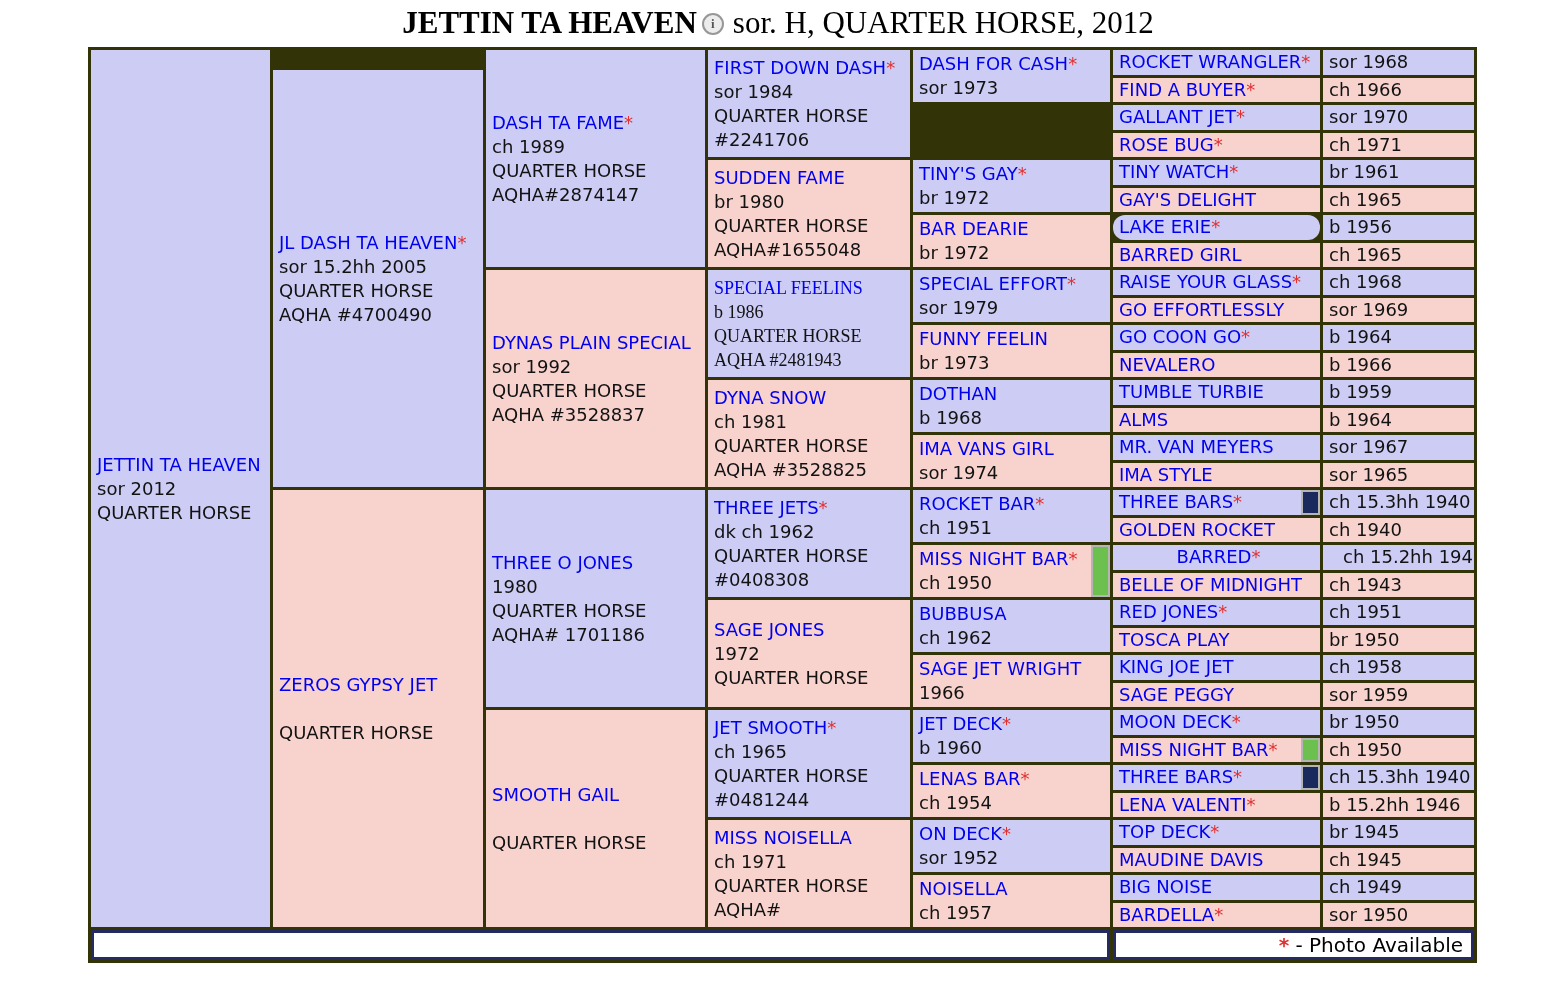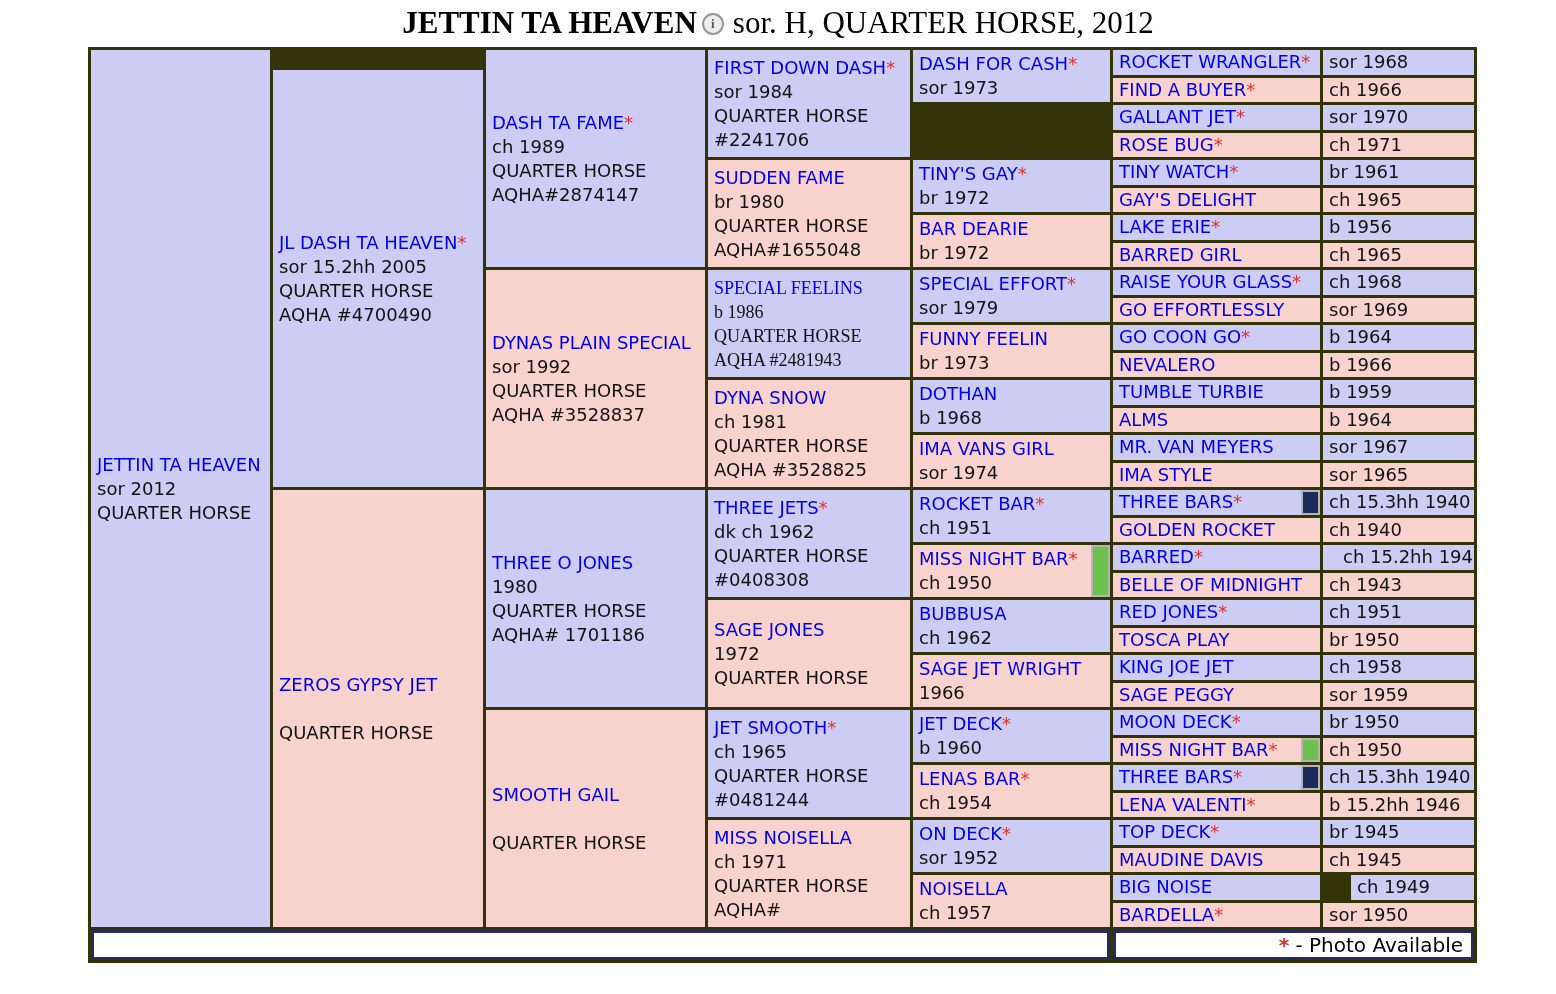--- a/index.html
+++ b/index.html
@@ -232,21 +232,21 @@
     </div>
     <div class="cell blue" style="grid-area: 5 / 7;">
       <div class="detail">br 1961</div>
     </div>
     <div class="cell pink" style="grid-area: 6 / 6 / span 1;">
       <div class="name-line"><span class="horse-link">GAY'S DELIGHT</span></div>
     </div>
     <div class="cell pink" style="grid-area: 6 / 7;">
       <div class="detail">ch 1965</div>
     </div>
-    <div class="cell blue" style="grid-area: 7 / 6 / span 1;">
+    <div class="cell blue" style="grid-area: 7 / 6 / span 1; border-radius: 12px;">
       <div class="name-line"><span class="horse-link">LAKE ERIE</span><span class="ast">*</span></div>
     </div>
     <div class="cell blue" style="grid-area: 7 / 7;">
       <div class="detail">b 1956</div>
     </div>
     <div class="cell pink" style="grid-area: 8 / 6 / span 1;">
       <div class="name-line"><span class="horse-link">BARRED GIRL</span></div>
     </div>
     <div class="cell pink" style="grid-area: 8 / 7;">
       <div class="detail">ch 1965</div>
@@ -305,21 +305,21 @@
     </div>
     <div class="cell blue" style="grid-area: 17 / 7;">
       <div class="detail">ch 15.3hh 1940</div>
     </div>
     <div class="cell pink" style="grid-area: 18 / 6 / span 1;">
       <div class="name-line"><span class="horse-link">GOLDEN ROCKET</span></div>
     </div>
     <div class="cell pink" style="grid-area: 18 / 7;">
       <div class="detail">ch 1940</div>
     </div>
-    <div class="cell blue" style="grid-area: 19 / 6 / span 1;">
+    <div class="cell blue" style="grid-area: 19 / 6 / span 1; align-items: center;">
       <div class="name-line"><span class="horse-link">BARRED</span><span class="ast">*</span></div>
     </div>
     <div class="cell blue" style="grid-area: 19 / 7; padding-left: 20px;">
       <div class="detail">ch 15.2hh 1946</div>
     </div>
     <div class="cell pink" style="grid-area: 20 / 6 / span 1;">
       <div class="name-line"><span class="horse-link">BELLE OF MIDNIGHT</span></div>
     </div>
     <div class="cell pink" style="grid-area: 20 / 7;">
       <div class="detail">ch 1943</div>
@@ -382,21 +382,21 @@
     </div>
     <div class="cell pink" style="grid-area: 30 / 6 / span 1;">
       <div class="name-line"><span class="horse-link">MAUDINE DAVIS</span></div>
     </div>
     <div class="cell pink" style="grid-area: 30 / 7;">
       <div class="detail">ch 1945</div>
     </div>
     <div class="cell blue" style="grid-area: 31 / 6 / span 1;">
       <div class="name-line"><span class="horse-link">BIG NOISE</span></div>
     </div>
-    <div class="cell blue" style="grid-area: 31 / 7; margin-left: 28px;">
+    <div class="cell blue" style="grid-area: 31 / 7;">
       <div class="detail">ch 1949</div>
     </div>
     <div class="cell pink" style="grid-area: 32 / 6 / span 1;">
       <div class="name-line"><span class="horse-link">BARDELLA</span><span class="ast">*</span></div>
     </div>
     <div class="cell pink" style="grid-area: 32 / 7;">
       <div class="detail">sor 1950</div>
     </div>
     <div class="footer-left"></div>
     <div class="footer-right"><span class="ast">*</span><span class="legend-text"> - Photo Available</span></div>

